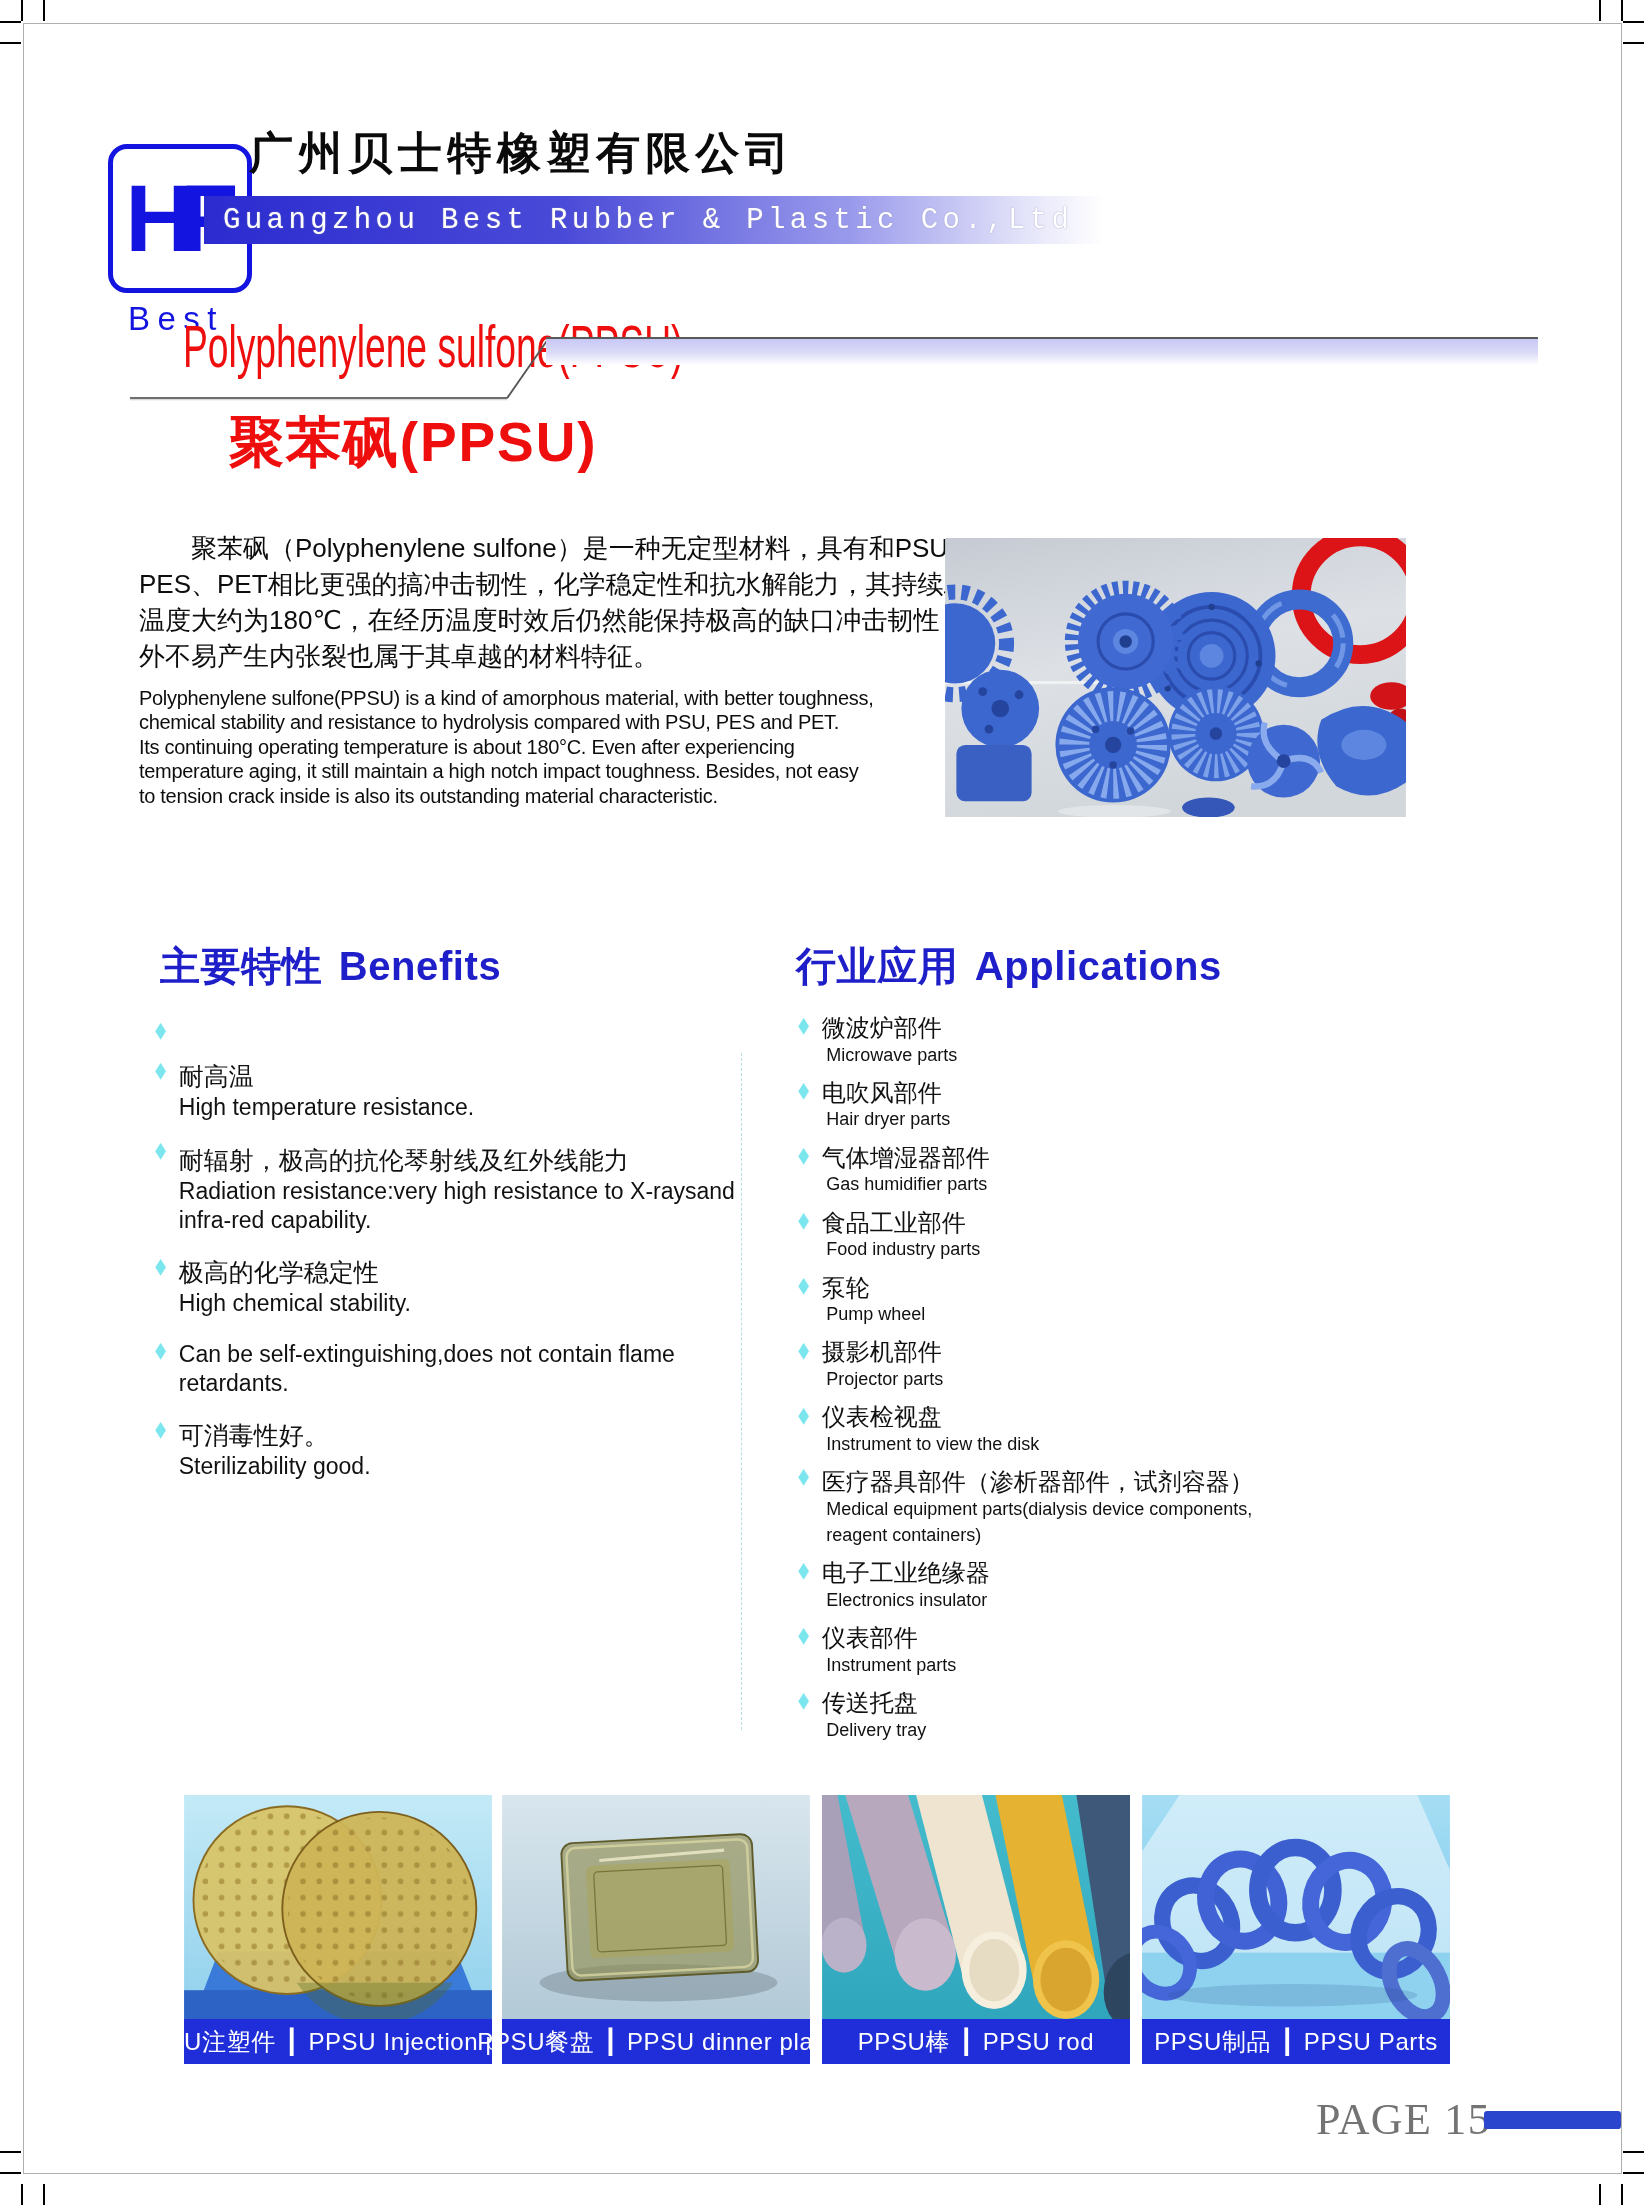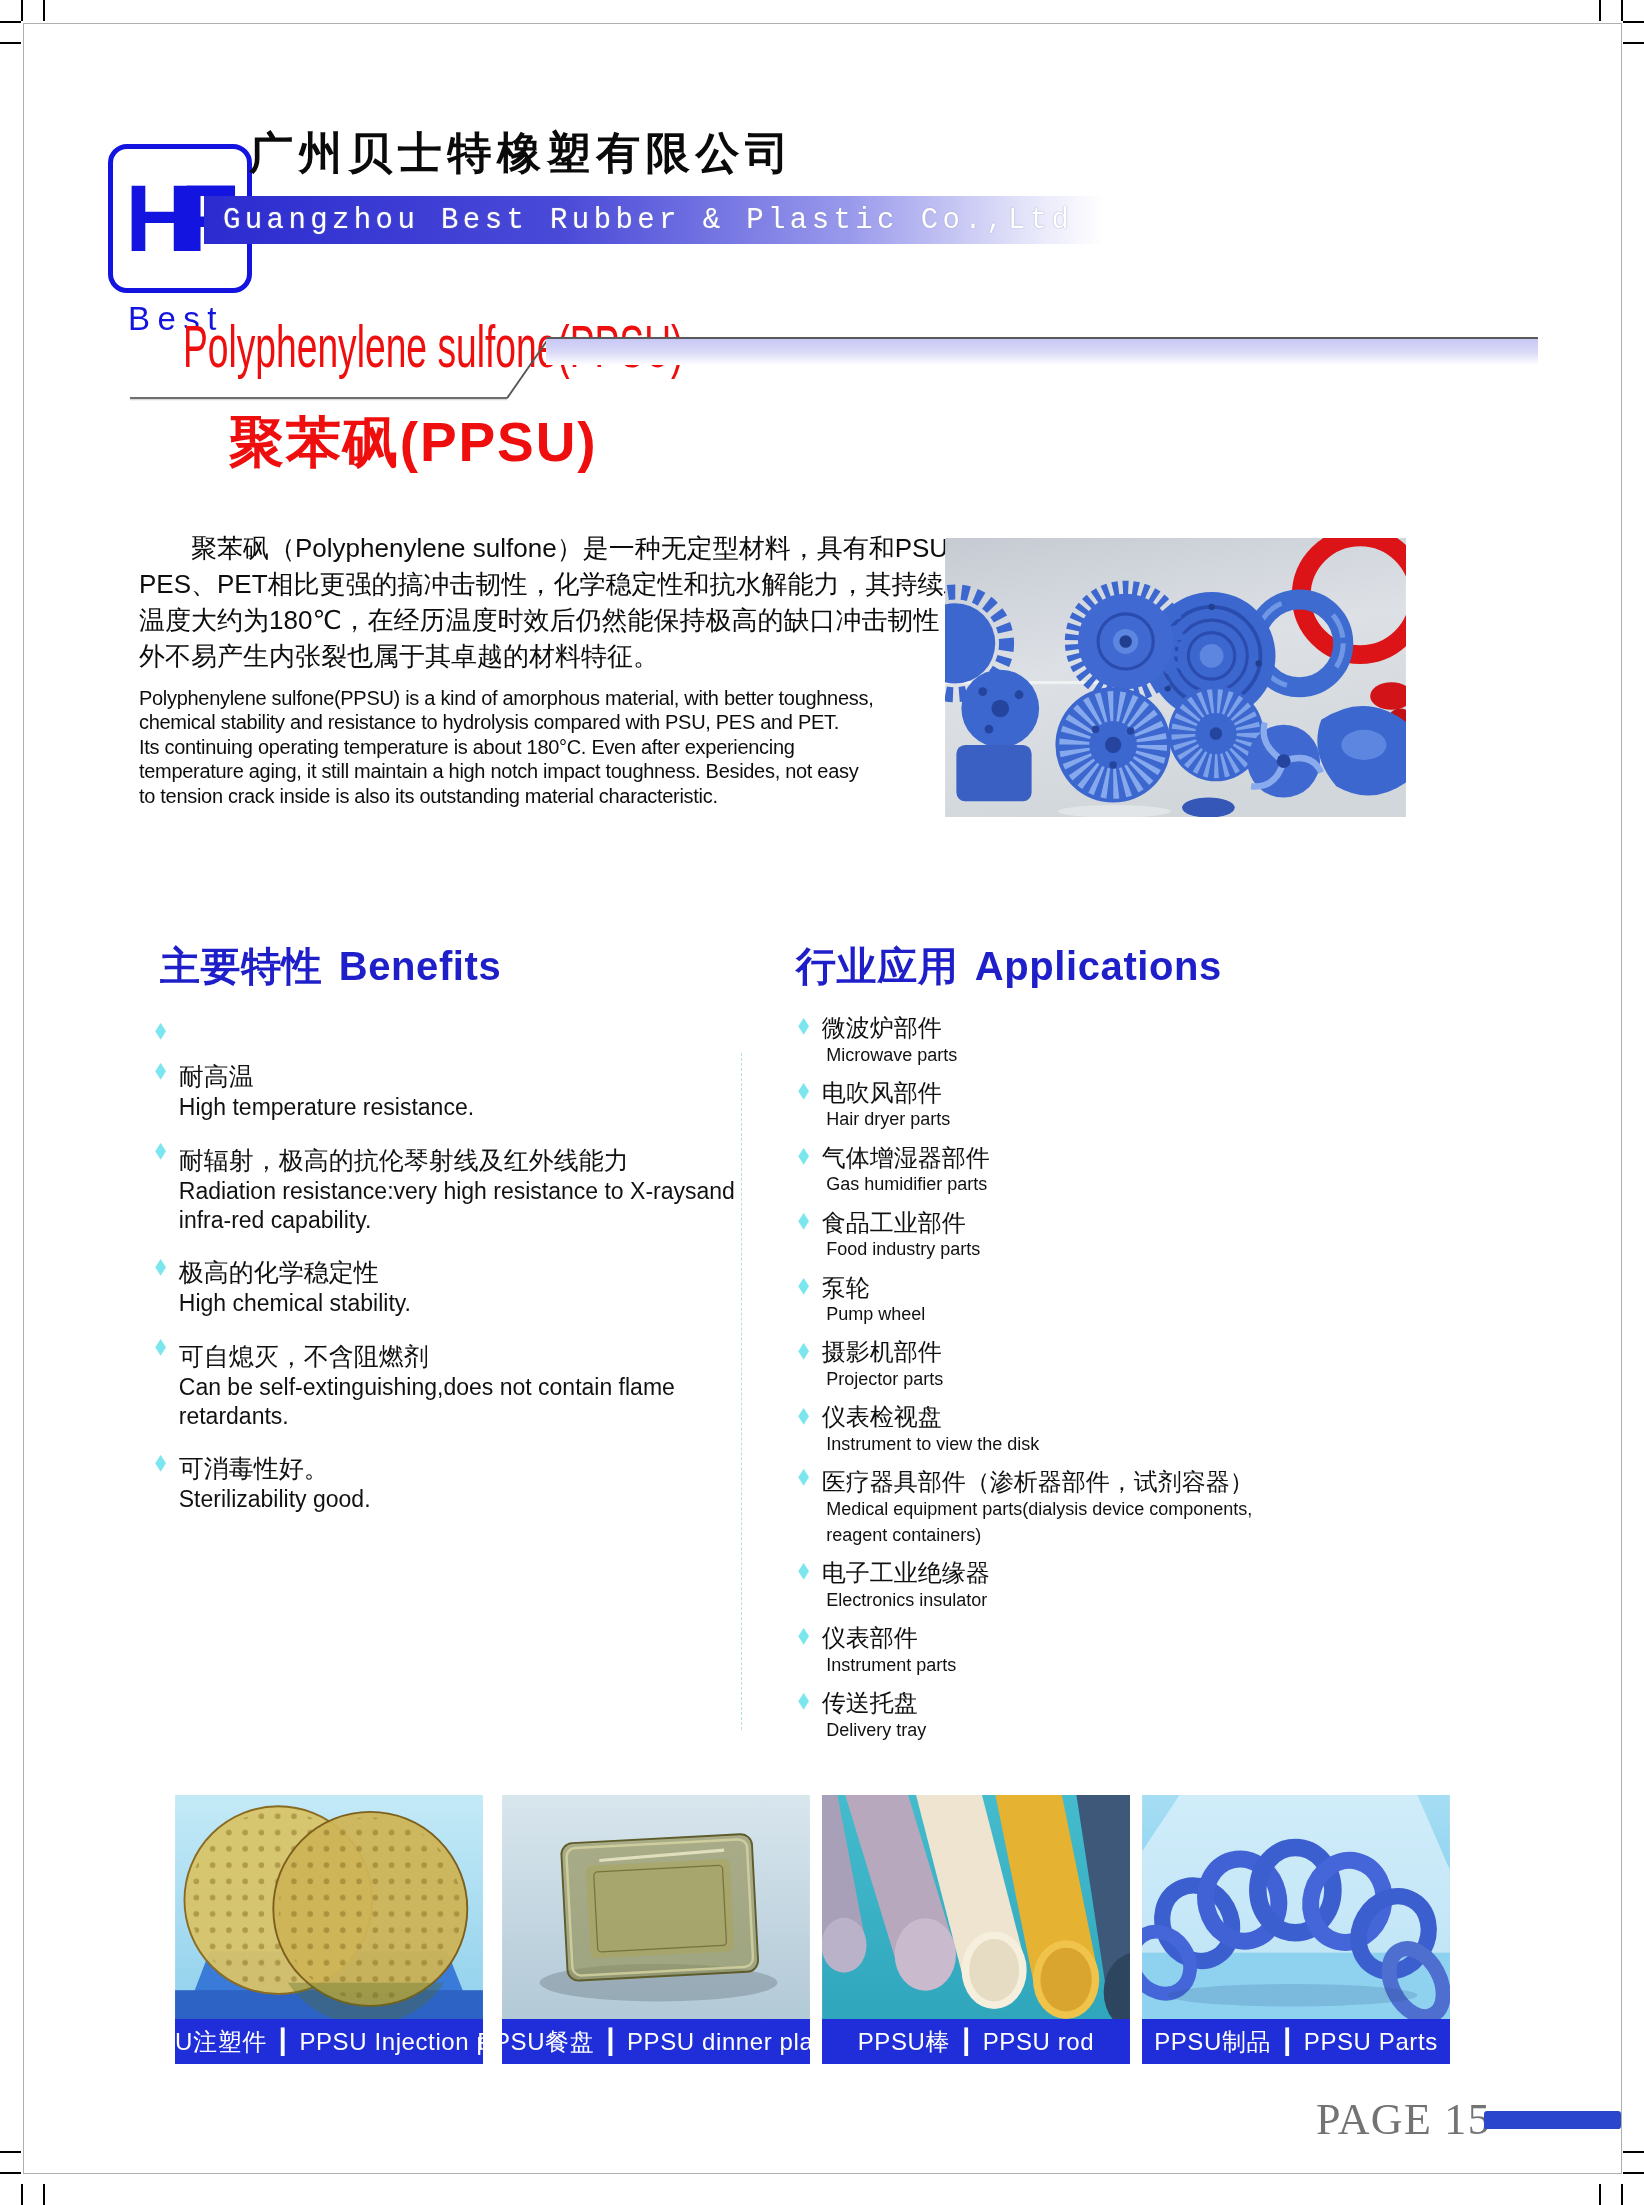--- a/index.html
+++ b/index.html
@@ -211,21 +211,20 @@
   <div class="b-item">
       <span class="bullet">◆</span>
       <div>
         <div class="b-cn">极高的化学稳定性</div>
         <div class="b-en">High chemical stability.</div>
       </div>
     </div>
   <div class="b-item">
       <span class="bullet">◆</span>
       <div>
-        <div class="b-cn">可自熄灭，不含阻燃剂</div>
         <div class="b-en">Can be self-extinguishing,does not contain flame
 retardants.</div>
       </div>
     </div>
   <div class="b-item">
       <span class="bullet">◆</span>
       <div>
         <div class="b-cn">可消毒性好。</div>
         <div class="b-en">Sterilizability good.</div>
       </div>
@@ -306,21 +305,21 @@
     </div>
   <div class="a-item">
       <span class="bullet">◆</span>
       <div>
         <div class="a-cn">传送托盘</div>
         <div class="a-en">Delivery tray</div>
       </div>
     </div>
 </div>
 
-<div class="card" style="left:175px;">
+<div class="card" style="left:184px;">
   <div class="photo">
     <svg width="308" height="224" viewBox="0 0 492 358">
       <defs>
         <linearGradient id="p1bg" x1="0" y1="0" x2="0" y2="1">
             <stop offset="0" stop-color="#c4eaf7"></stop>
             <stop offset="1" stop-color="#8fd0ec"></stop>
           </linearGradient>
         <pattern id="dots" width="26" height="26" patternUnits="userSpaceOnUse">
             <circle cx="8" cy="8" r="4.5" fill="rgba(140,110,35,0.5)"></circle>
           </pattern>

